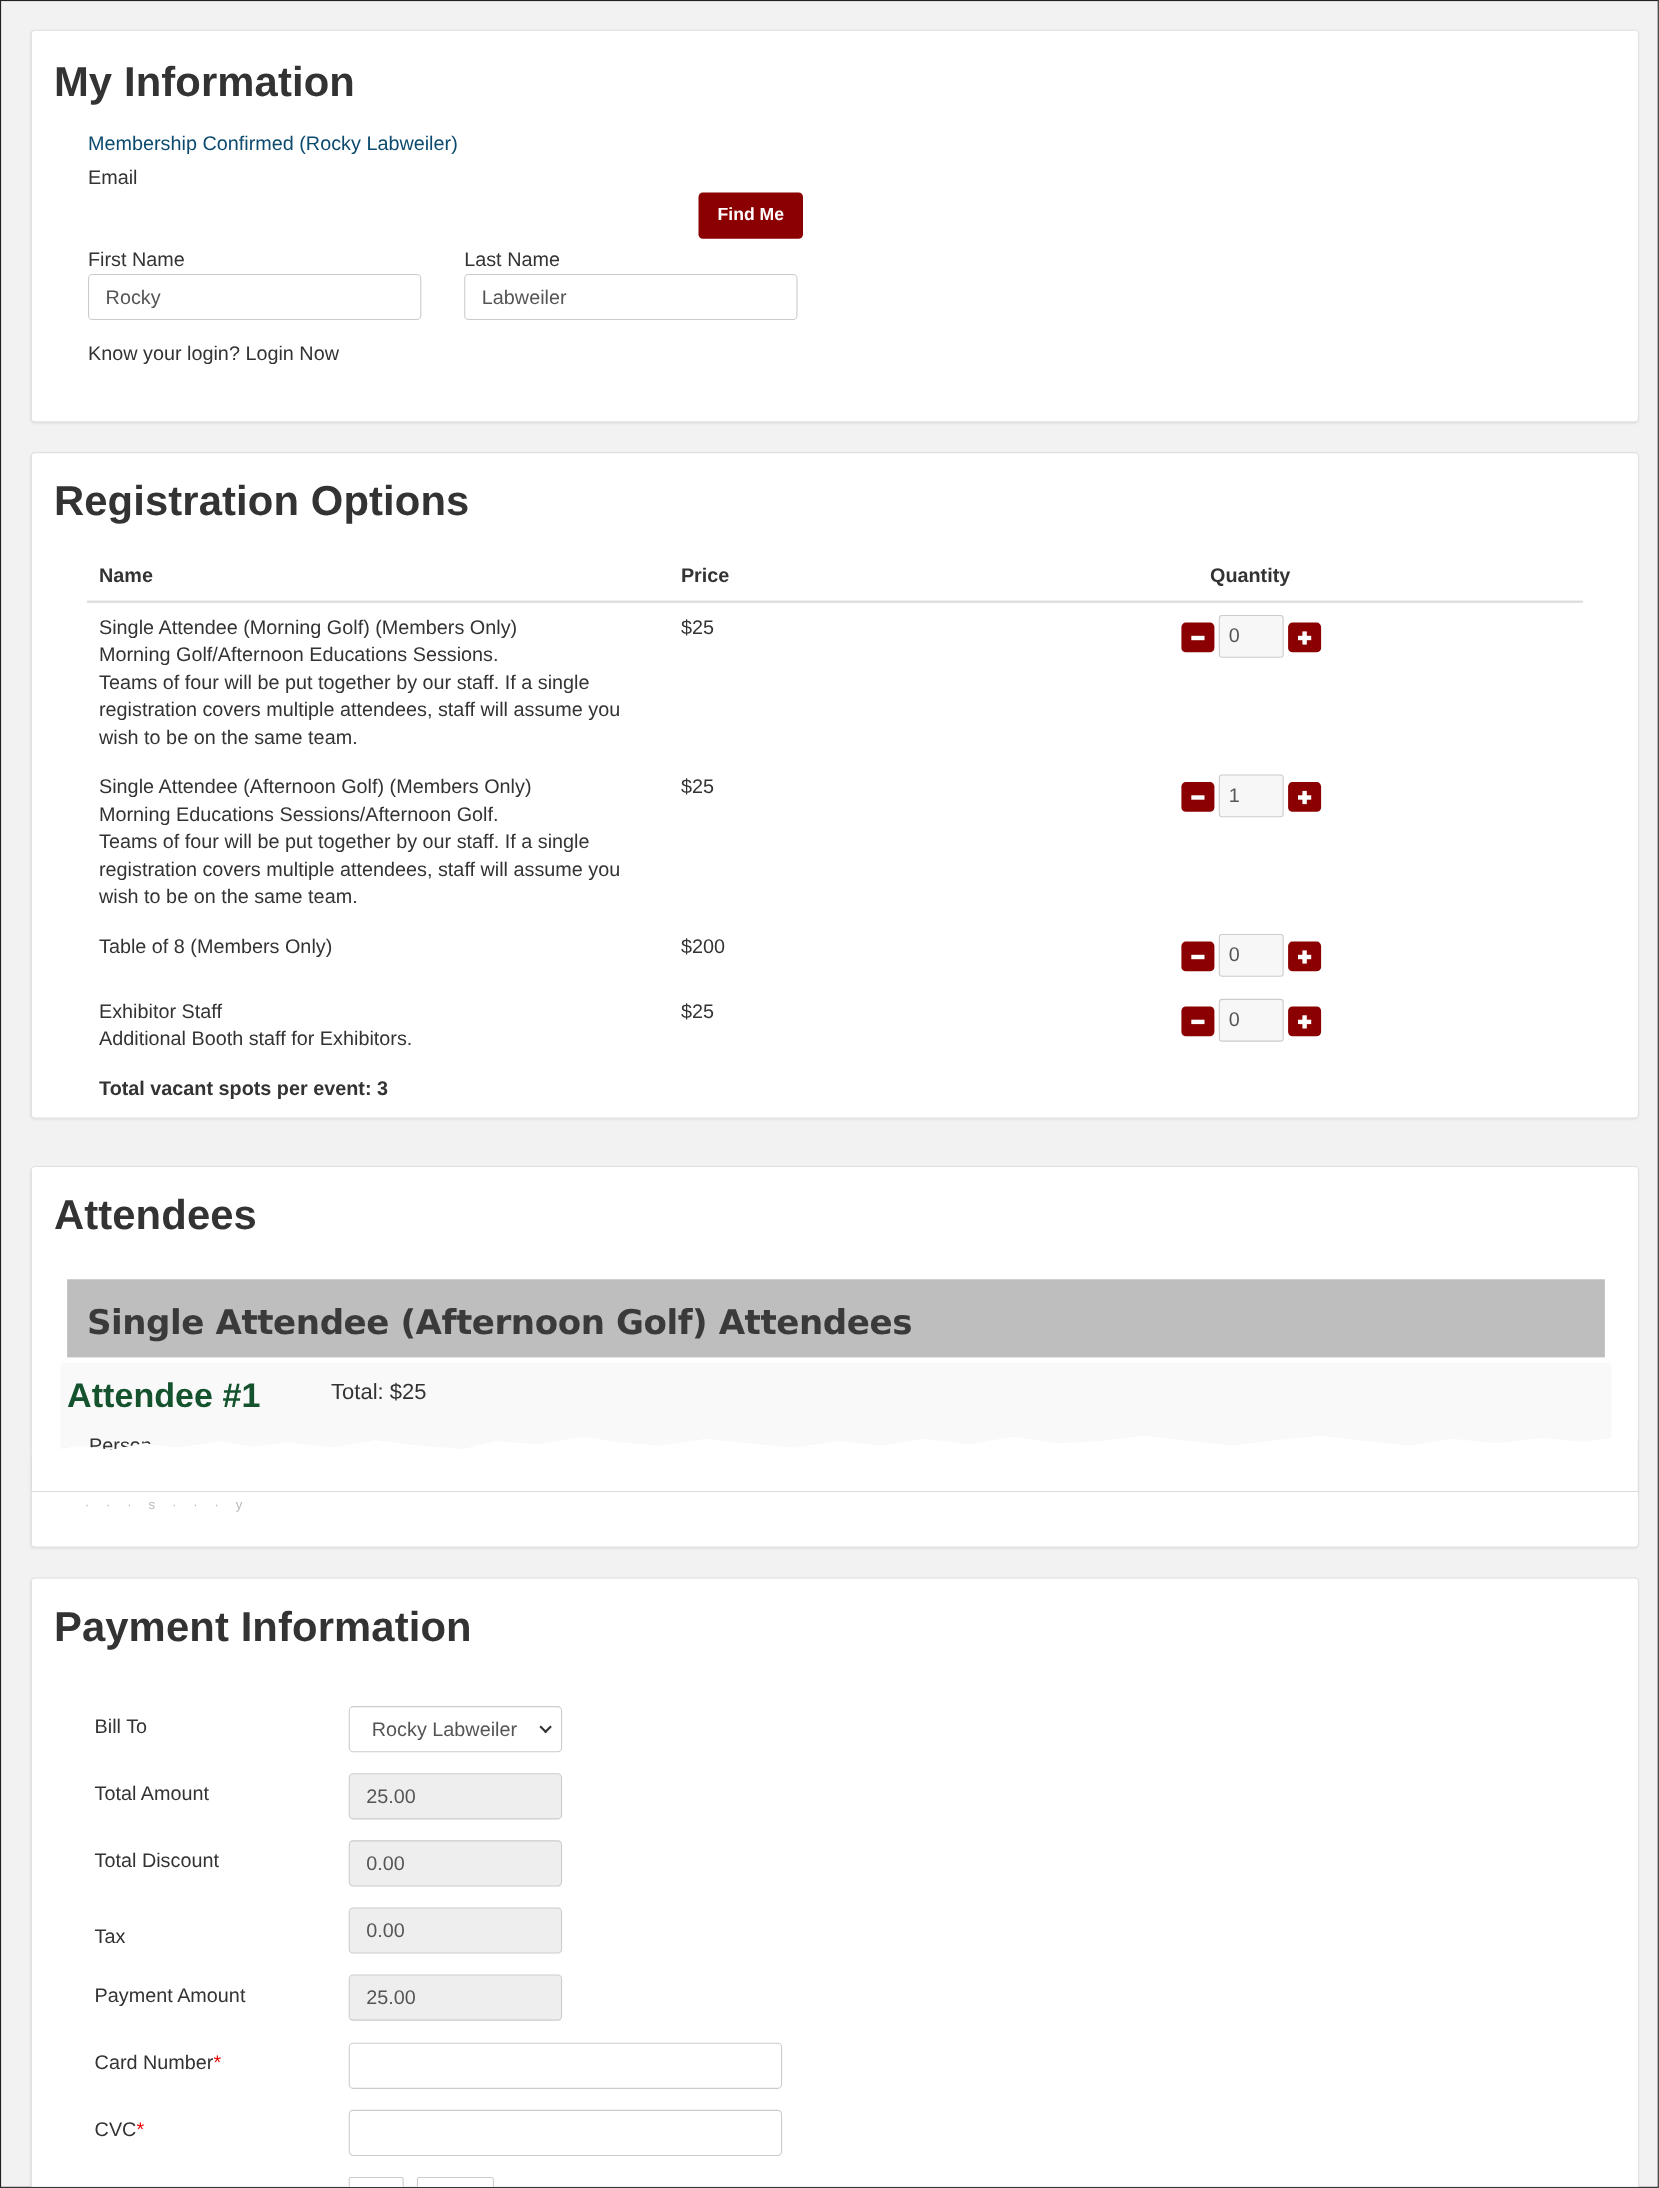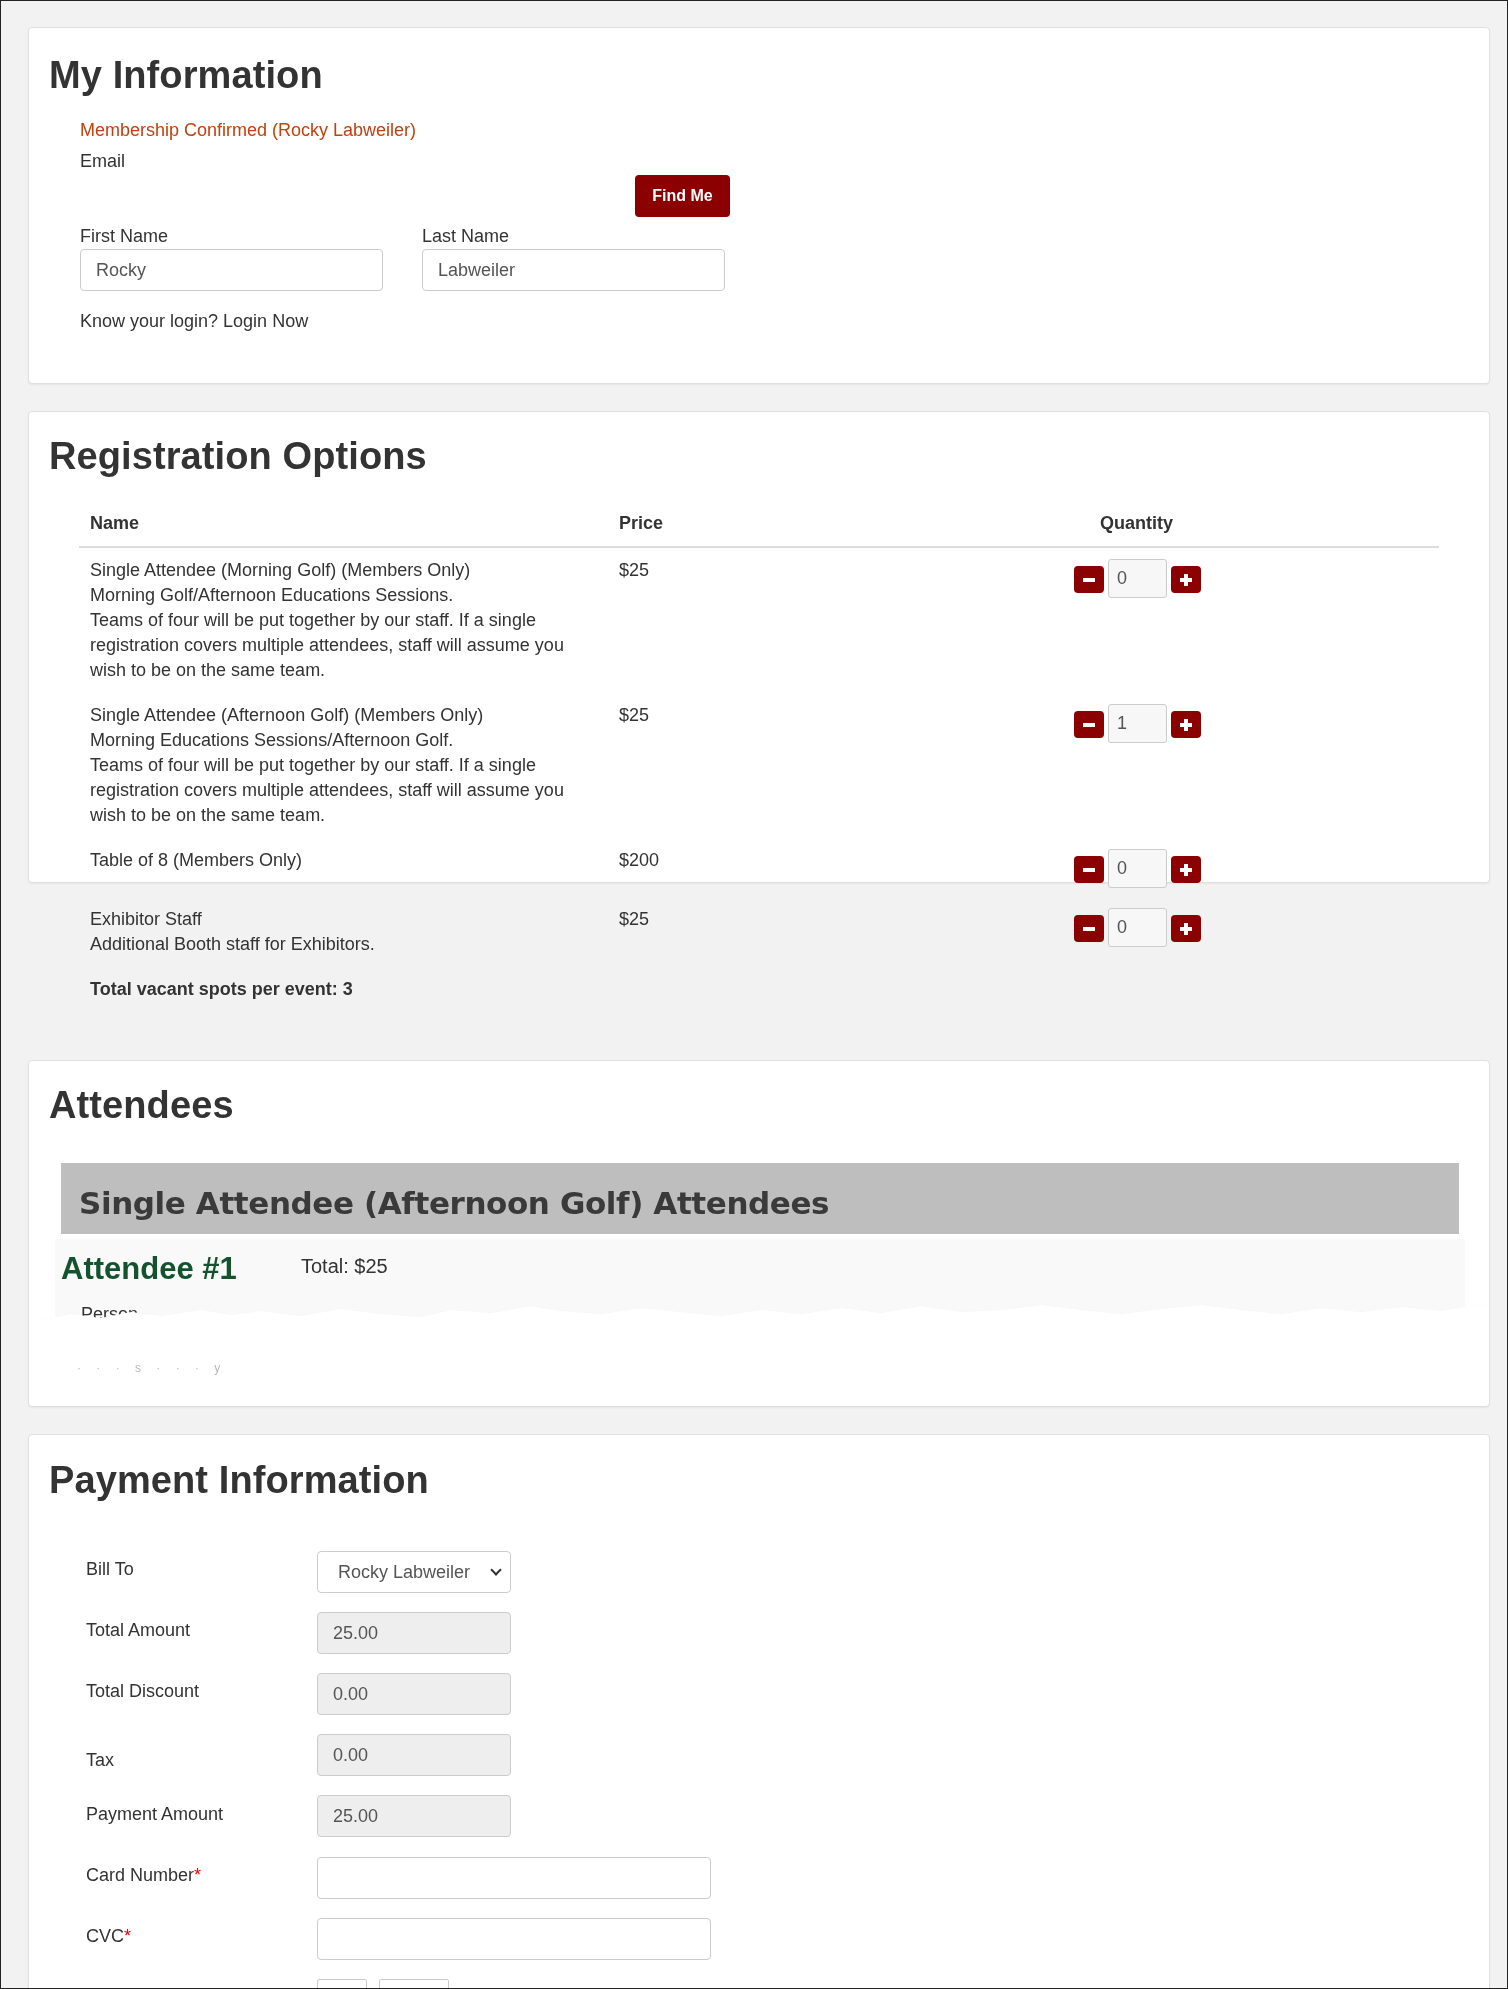--- a/index.html
+++ b/index.html
@@ -48,21 +48,21 @@
     position: absolute;
     background: #8b0000;
     color: #fff;
     border-radius: 4px;
     font-size: 16px;
     font-weight: bold;
     display: flex; align-items: center; justify-content: center;
     border: none;
     cursor: pointer;
   }
-  .membership { color: #c2410c; font-size: 18px; }
+  .membership { color: #0c4a6e; font-size: 18px; }
 
   
   .th { position: absolute; font-size: 18px; font-weight: bold; color: #333; }
   .header-line { position: absolute; left: 50px; width: 1360px; top: 134px; height: 2px; background: #dcdcdc; }
   .cell { position: absolute; font-size: 18px; line-height: 25px; color: #333; }
   .stepper { position: absolute; left: 1045px; height: 40px; width: 130px; }
   .step-btn {
     position: absolute; top: 7px; width: 30px; height: 27px;
     background: #8b0000; border-radius: 4px; color: #fff;
     display: flex; align-items: center; justify-content: center;
@@ -117,21 +117,21 @@
 
   <div class="abs lbl" style="left:51px; top:198px;">First Name</div>
   <div class="input" style="left:51px; top:221px; width:303px;">Rocky</div>
 
   <div class="abs lbl" style="left:393px; top:198px;">Last Name</div>
   <div class="input" style="left:393px; top:221px; width:303px;">Labweiler</div>
 
   <div class="abs lbl" style="left:51px; top:283px;">Know your login? Login Now</div>
 </div>
 
-<div class="card" style="top:410px; height:472px;">
+<div class="card" style="top:410px; height:606px;">
   <h2 class="card-title" style="top:23px;">Registration Options</h2>
 
   <div class="th" style="left:61px; top:101px;">Name</div>
   <div class="th" style="left:590px; top:101px;">Price</div>
   <div class="th" style="left:1071px; top:101px;">Quantity</div>
   <div class="header-line"></div>
 
   <div class="cell" style="left:61px; top:146px; width:520px;">
     <div>Single Attendee (Morning Golf) (Members Only)</div>
     <div>Morning Golf/Afternoon Educations Sessions.</div>

